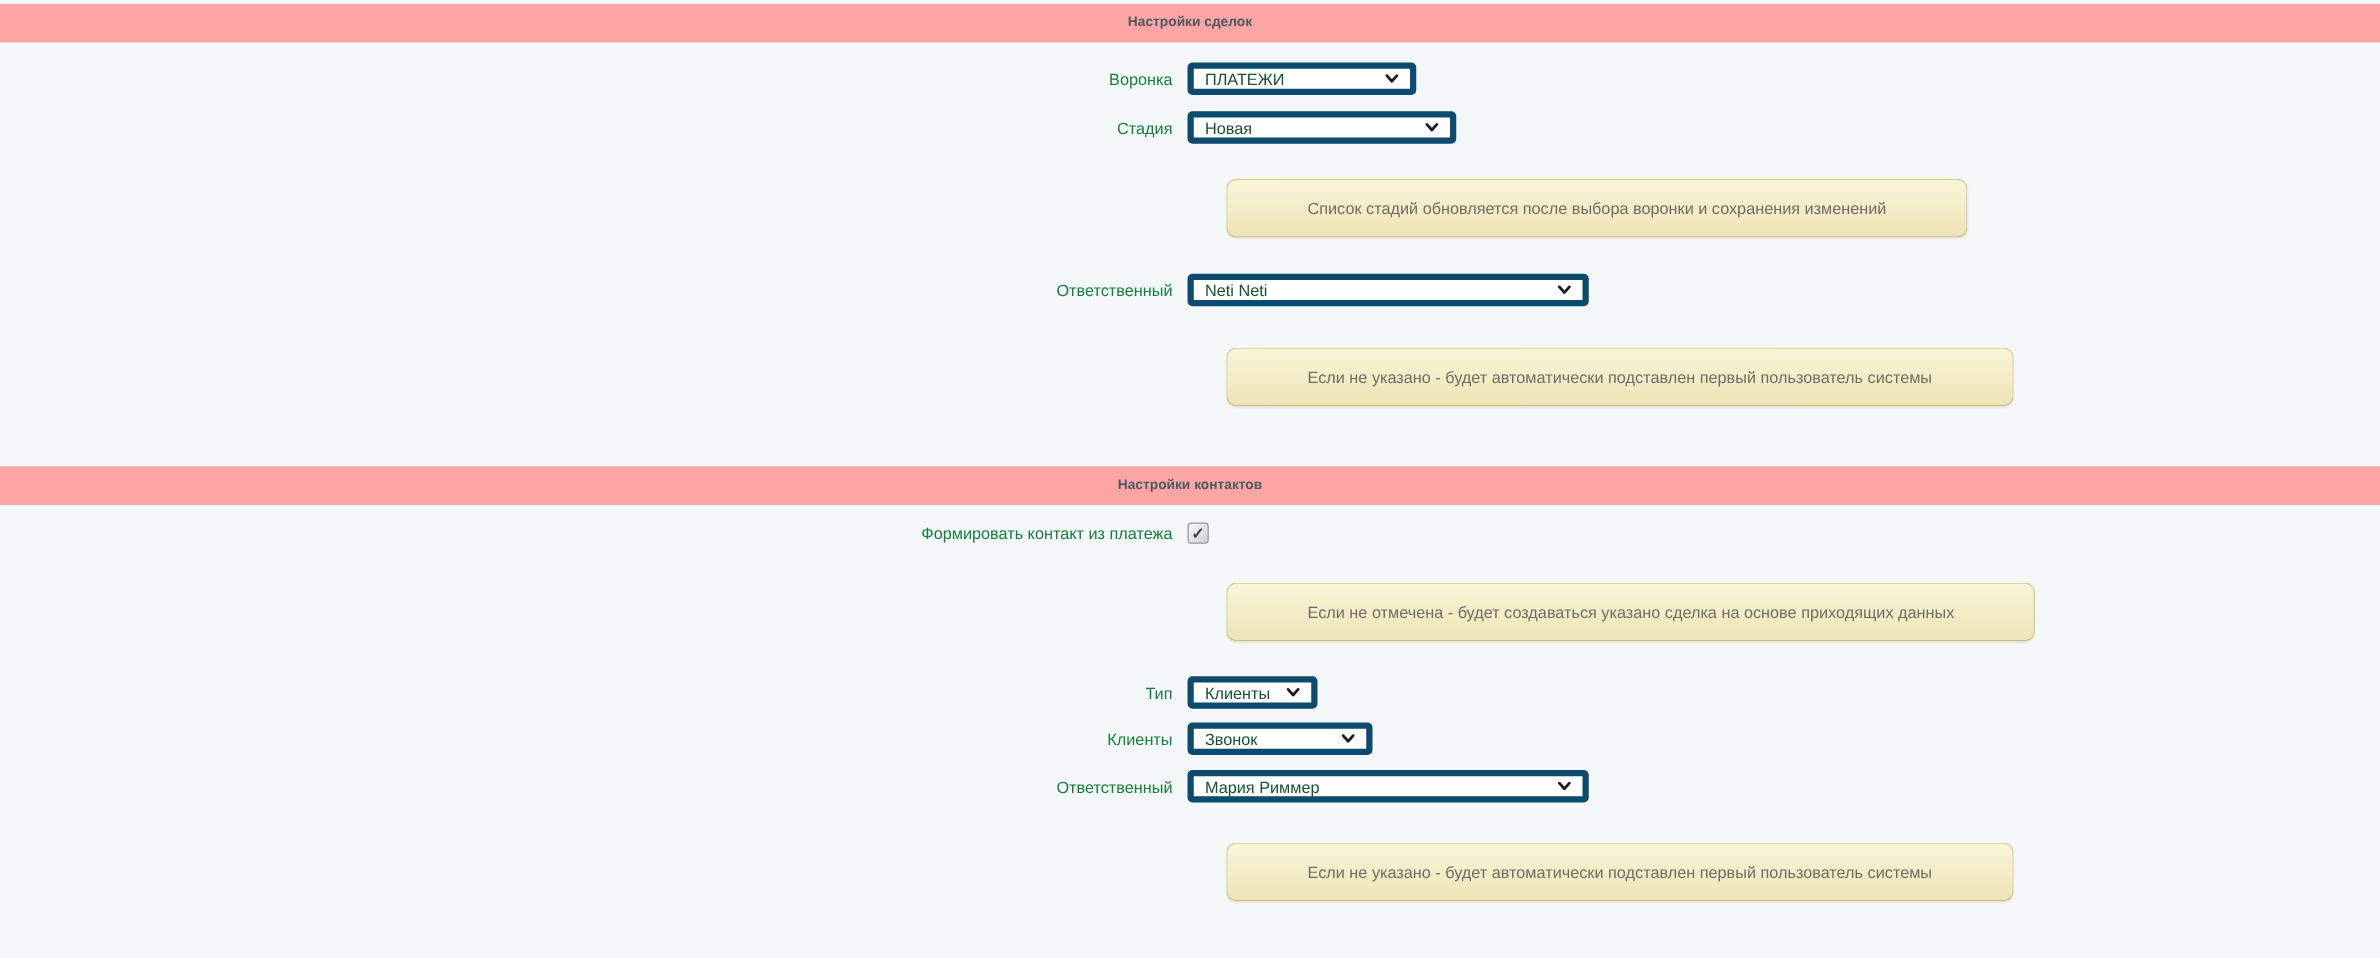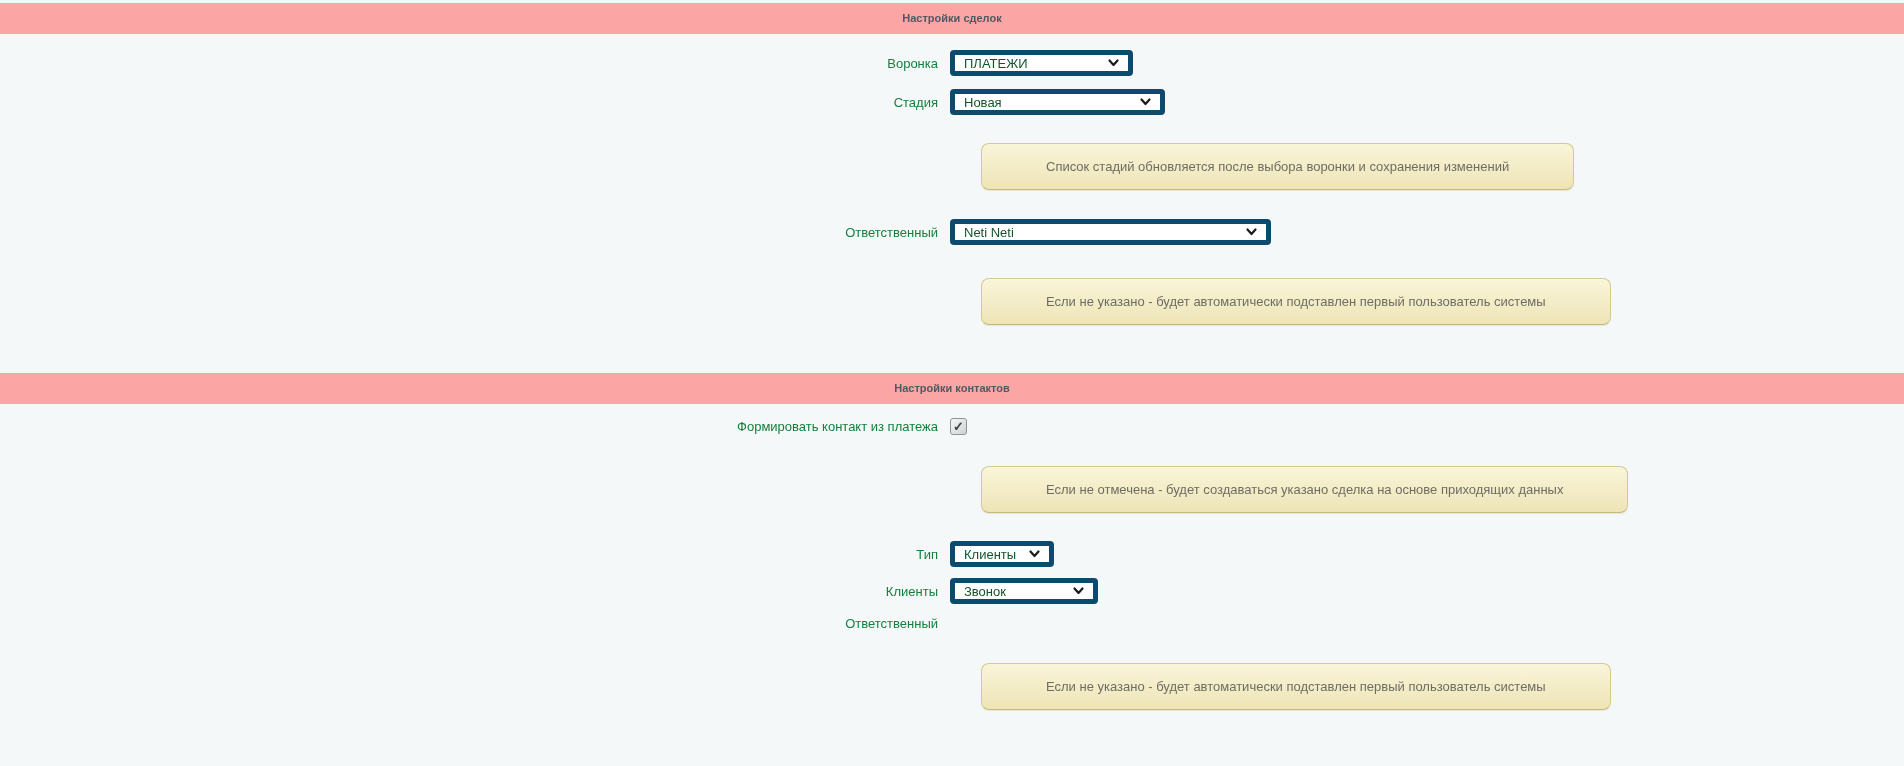--- a/index.html
+++ b/index.html
@@ -189,18 +189,26 @@
       <span>Звонок</span>
       <svg class="chev" viewBox="0 0 11 8">
           <polyline points="1.5,1.5 5.5,6 9.5,1.5" fill="none" stroke="#1b1b1b" stroke-width="2.2" stroke-linecap="round" stroke-linejoin="round"></polyline>
         </svg>
     </div>
   </div>
 </div>
 
 <div class="row mt12">
   <div class="lbl-cell">Ответственный</div>
+  <div class="ctl-cell">
+    <div class="select-box w-resp">
+      <span>Мария Риммер</span>
+      <svg class="chev" viewBox="0 0 11 8">
+          <polyline points="1.5,1.5 5.5,6 9.5,1.5" fill="none" stroke="#1b1b1b" stroke-width="2.2" stroke-linecap="round" stroke-linejoin="round"></polyline>
+        </svg>
+    </div>
+  </div>
 </div>
 
 <div class="note-row mt32">
   <div class="note-spacer"></div>
   <div class="note">Если не указано - будет автоматически подставлен первый пользователь системы</div>
 </div>
 
 </body></html>

